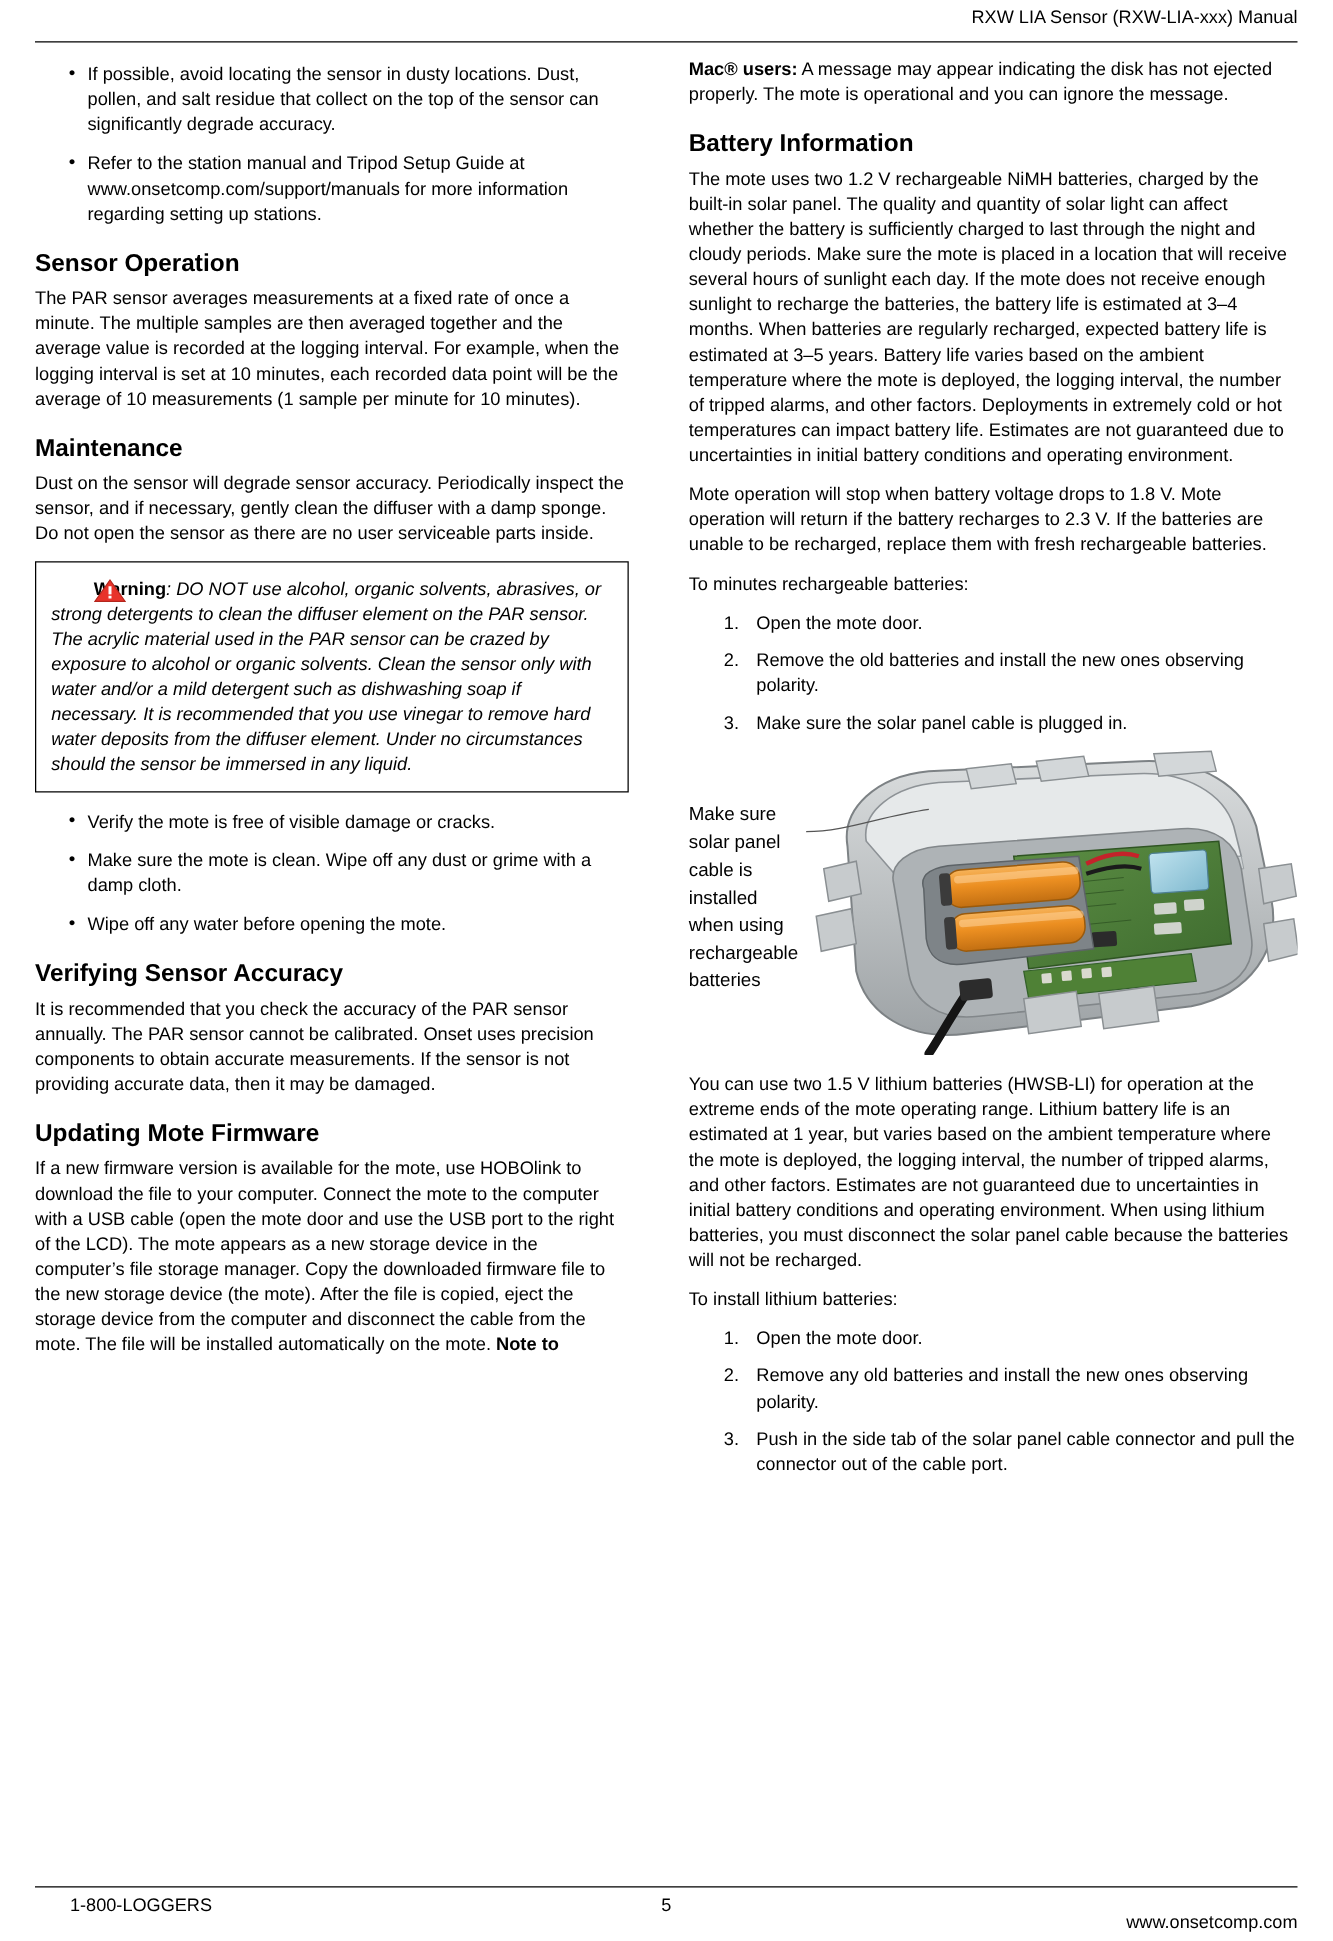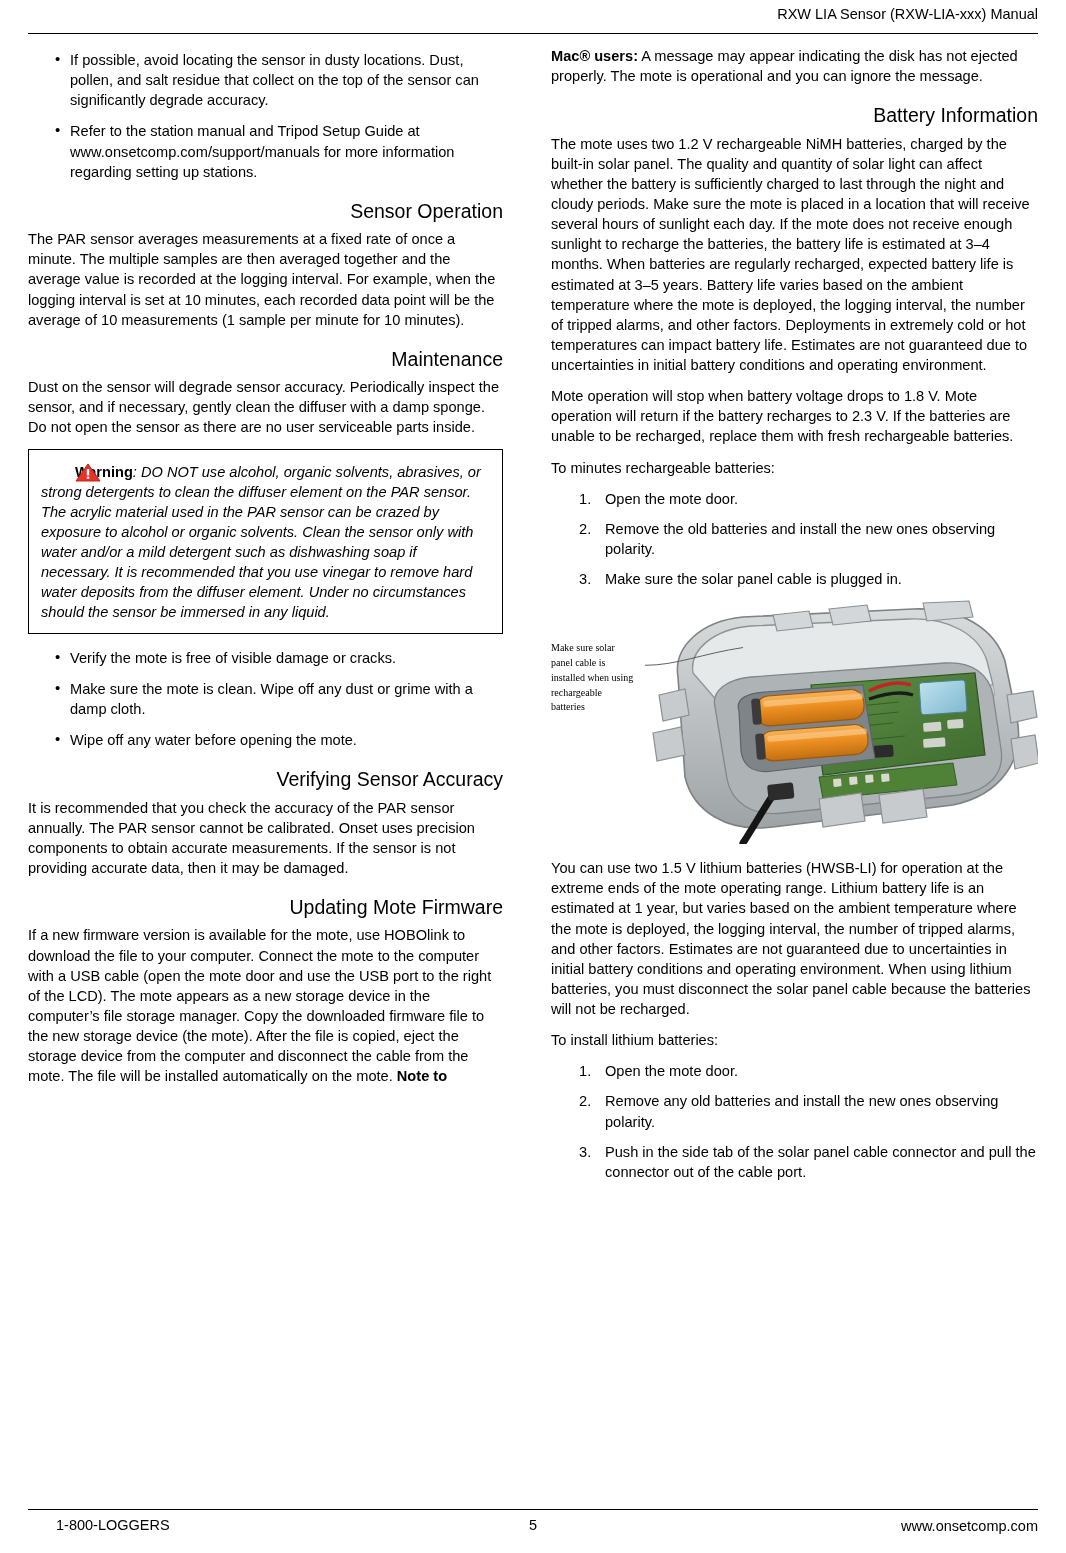--- a/index.html
+++ b/index.html
@@ -36,40 +36,39 @@
     bottom: 18px;
     left: 28px;
     right: 28px;
     height: 26px;
     border-top: 1.2px solid #000;
     padding-top: 7px;
     font-size: 14.5px;
   }
   .footer .left { position: absolute; left: 0; top: 7px; margin-left: 28px; }
   .footer .center { position: absolute; left: 0; right: 0; text-align: center; top: 7px; }
-  .footer .right { position: absolute; right: 0; top: 8px; }
+  .footer .right { position: absolute; right: 0; top: 20px; }
 
   
   .columns {
     position: absolute;
     top: 46px;
     left: 28px;
     right: 28px;
     bottom: 60px;
     display: flex;
     gap: 48px;
   }
   .col { width: 487px; }
 
   h2.section {
     font-size: 19.5px;
-    font-weight: normal;
+    font-weight: bold;
     margin: 18px 0 7px 0;
     line-height: 1.15;
-    text-align: right;
   }
   p.body {
     font-size: 14.6px;
     line-height: 1.38;
     margin: 0 0 11px 0;
     text-align: left;
   }
   ul.bullets {
     margin: 4px 0 11px 0;
     padding-left: 27px;
@@ -134,23 +133,22 @@
     position: relative;
     width: 487px;
     height: 245px;
     margin: 6px 0 14px 0;
   }
   .fig-caption {
     position: absolute;
     left: 0px;
     top: 42px;
     width: 86px;
-    font-size: 10px;
+    font-size: 15px;
     line-height: 1.48;
-    font-family: Liberation Serif, serif;
   }
   .fig-img { position: absolute; left: 72px; top: 0; }
   .lead-line {
     position: absolute;
     left: 88px;
     top: 46px;
     width: 110px;
     height: 22px;
   }
 </style>

